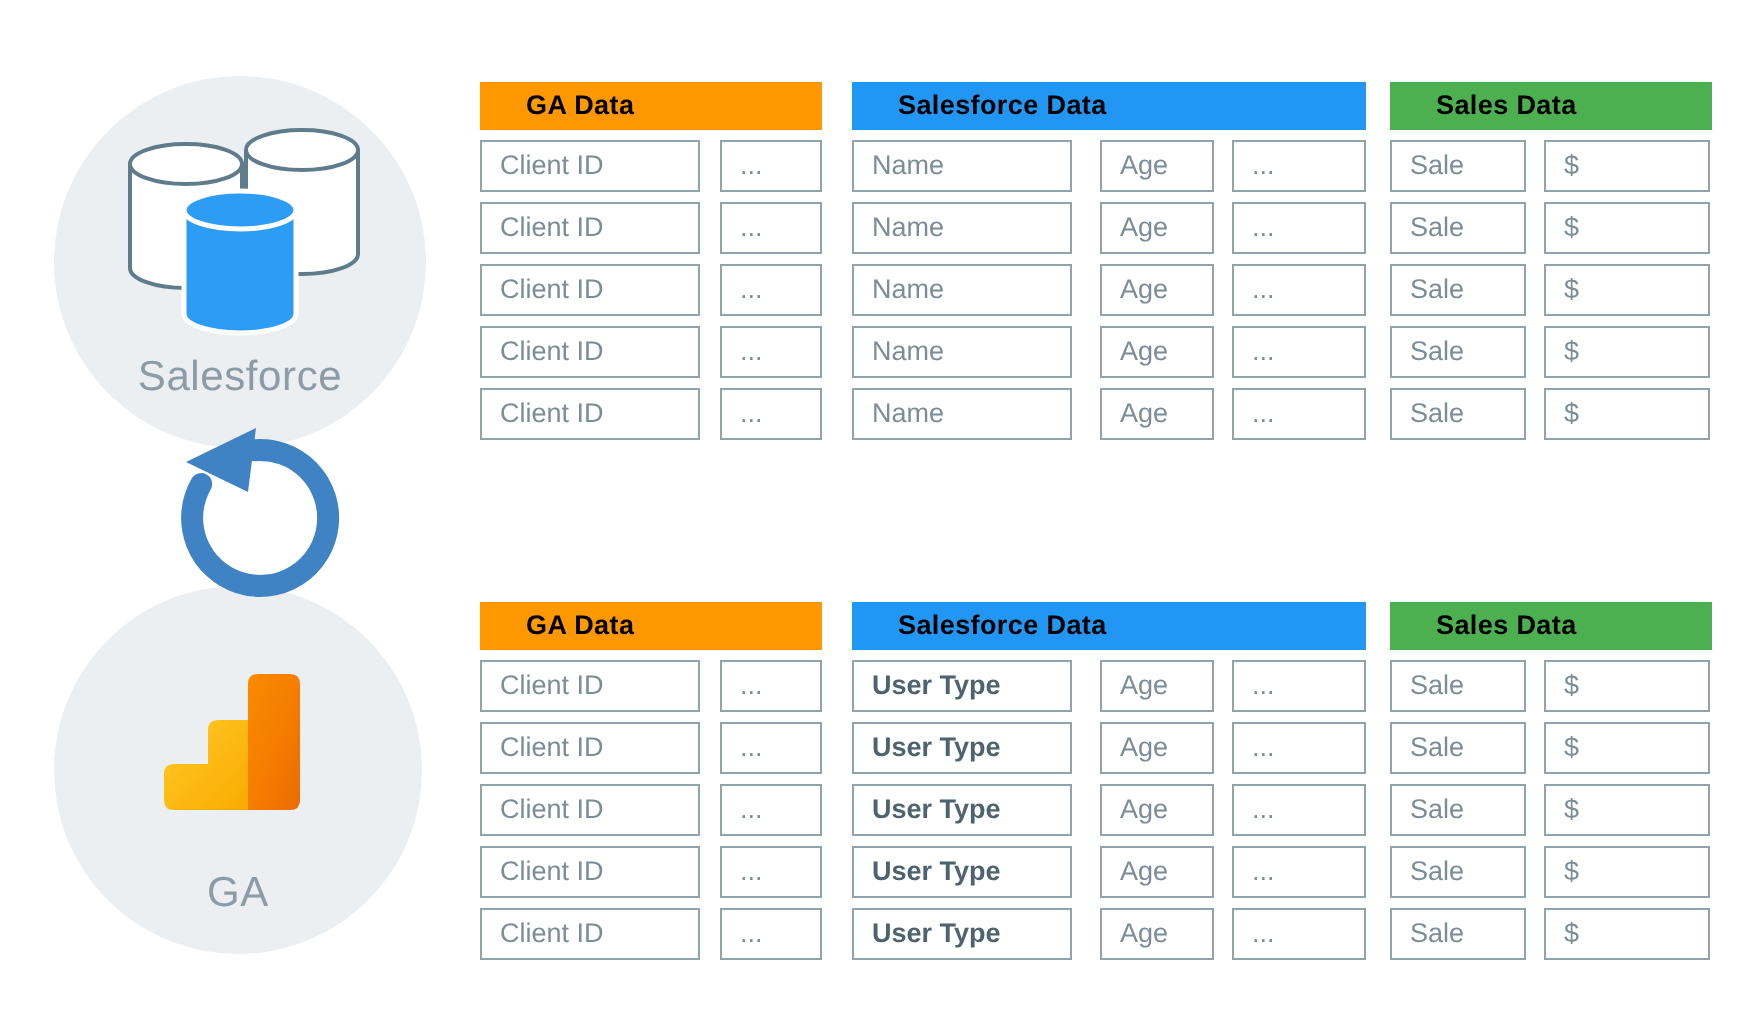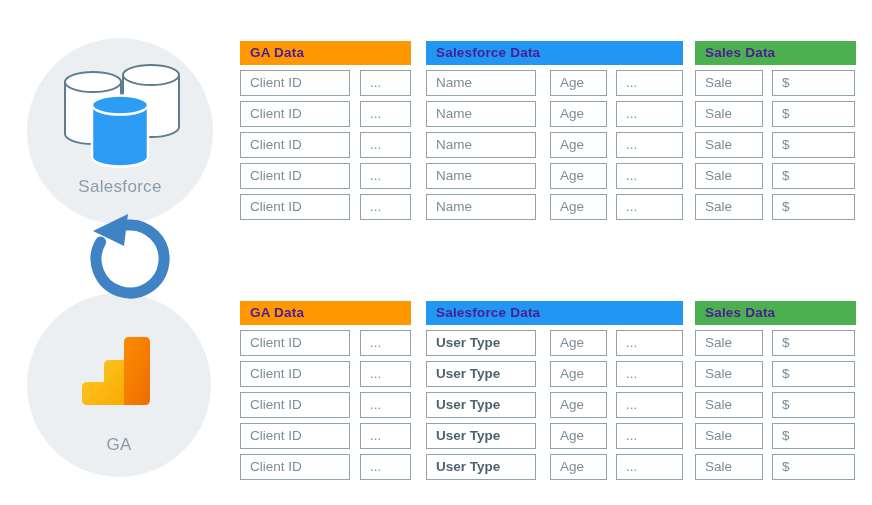--- a/index.html
+++ b/index.html
@@ -5,26 +5,26 @@
   html,body{margin:0;padding:0;background:#fff;}
   .canvas{
     position:relative;width:872px;height:505px;background:#ffffff;
     font-family:"Liberation Sans", sans-serif;overflow:hidden;
   }
   .circle{
     position:absolute;border-radius:50%;background:#ECEFF1;
   }
   .circle-label{
     position:absolute;width:100%;text-align:center;
-    color:#8C9CA7;font-size:17px;letter-spacing:.3px;
+    color:#8C9CA7;font-size:21px;letter-spacing:.3px;
   }
   .icon-abs{position:absolute;}
   .tbl-header{
     position:absolute;box-sizing:border-box;height:24px;line-height:24px;
-    color:#4c1d95;font-size:13.5px;font-weight:bold;padding-left:10px;
+    color:#000000;font-size:13.5px;font-weight:bold;padding-left:23px;
     letter-spacing:.2px;
   }
   .cell{
     position:absolute;box-sizing:border-box;height:26px;line-height:23px;
     background:#ffffff;border:1.5px solid #90A4AE;color:#7B8D98;
     font-size:13.5px;padding-left:9px;white-space:nowrap;overflow:hidden;
   }
   .cell.bold{font-weight:bold;color:#4D646F;}
 </style>
 </head>

